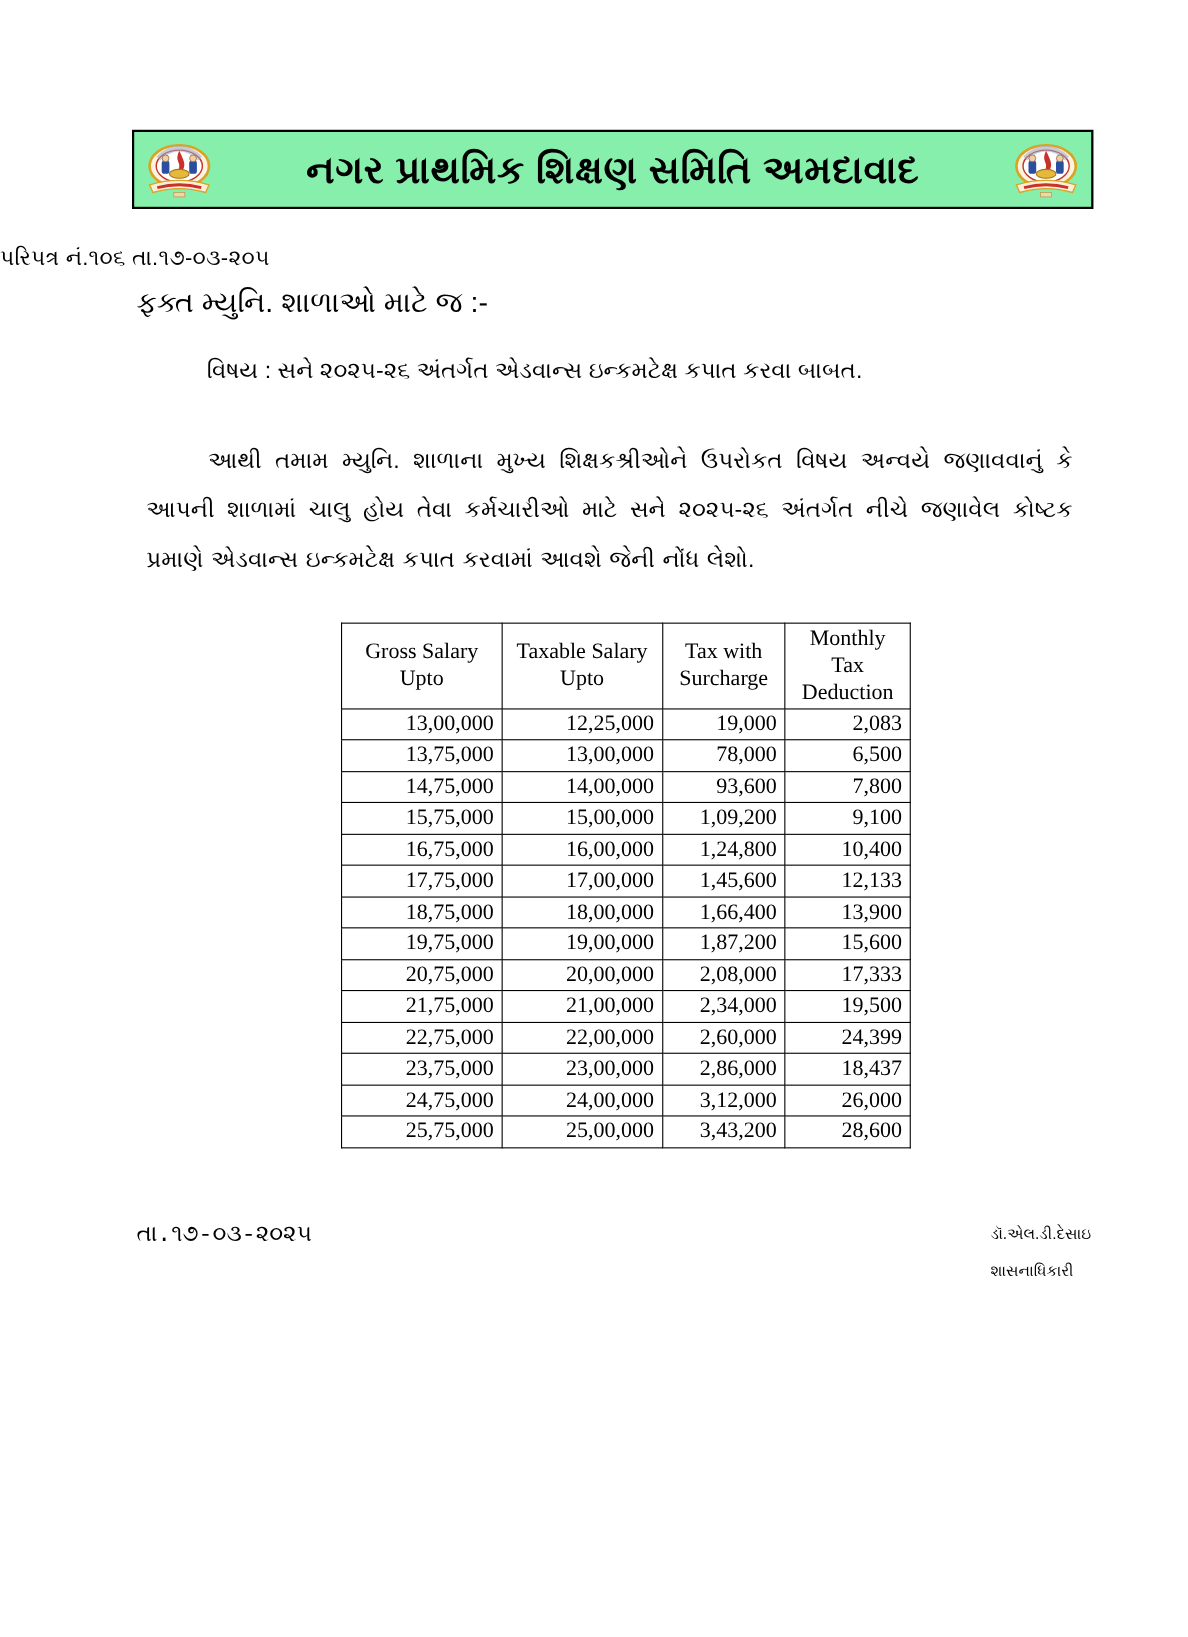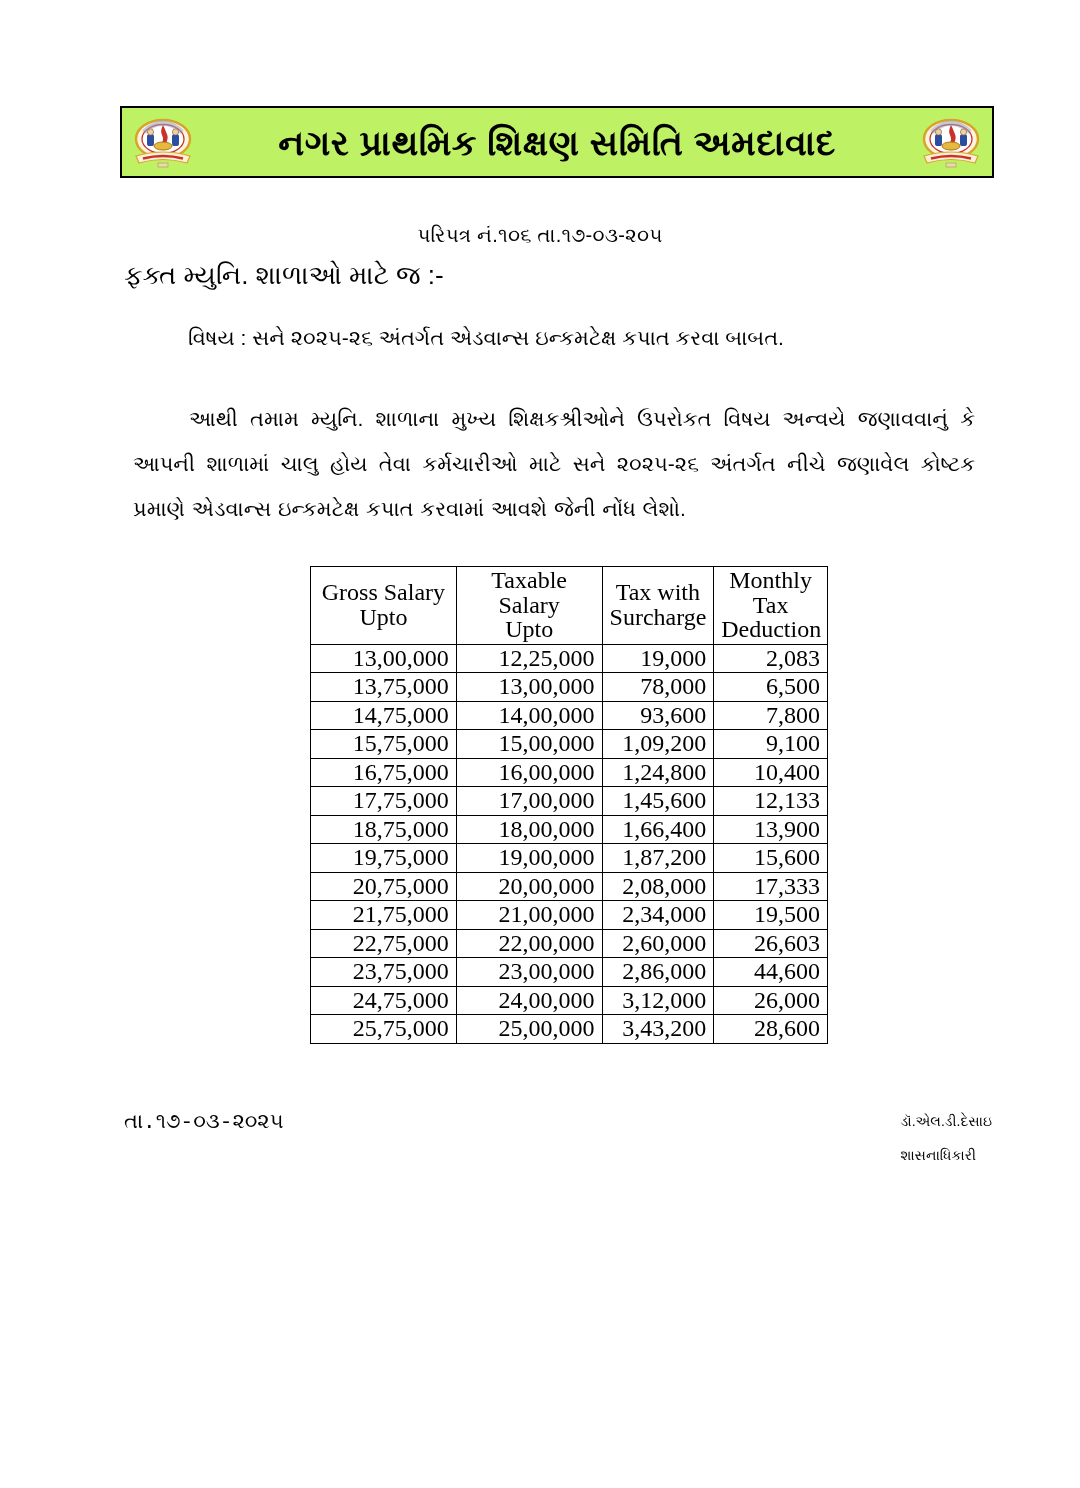--- a/index.html
+++ b/index.html
@@ -20,30 +20,30 @@
   .page {
     position: absolute;
     inset: 0;
     background: #ffffff;
   }
 
   
   .header-box {
     position: absolute;
     left: 120px;
-    top: 106px;
+    top: 118px;
     width: 874px;
     height: 72px;
     border: 2px solid #000000;
     box-sizing: border-box;
     display: flex;
     align-items: center;
     justify-content: space-between;
     padding: 12px 8px;
-    background: #bef264;
+    background: #86efac;
   }
   .emblem {
     width: 66px;
     height: 60px;
     flex: 0 0 auto;
     position: relative;
   }
   .emblem svg { display: block; width: 100%; height: 100%; }
 
   .header-title {
@@ -62,21 +62,21 @@
   .gj {
     font-family: "Liberation Sans", "DejaVu Sans", sans-serif;
     color: #000;
   }
 
   .circular-no {
     position: absolute;
     left: 0;
     top: 224px;
     width: 1080px;
-    text-align: center;
+    text-align: left;
     font-size: 20px;
     letter-spacing: 0.2px;
   }
 
   .only-muni {
     position: absolute;
     left: 124px;
     top: 260px;
     font-size: 26px;
   }
@@ -105,21 +105,21 @@
     position: absolute;
     left: 310px;
     top: 566px;
     width: 518px;
   }
   table.tax-table {
     border-collapse: collapse;
     width: 100%;
     table-layout: fixed;
     font-family: "Liberation Serif", "DejaVu Serif", serif;
-    font-size: 24px;
+    font-size: 20px;
     background: #fff;
   }
   table.tax-table th,
   table.tax-table td {
     border: 1px solid #000000;
     padding: 1px 7px 2px 7px;
     line-height: 24.5px;
     height: 24px;
   }
   table.tax-table th {
@@ -290,27 +290,27 @@
           <tr>
             <td>21,75,000</td>
             <td>21,00,000</td>
             <td>2,34,000</td>
             <td>19,500</td>
           </tr>
           <tr>
             <td>22,75,000</td>
             <td>22,00,000</td>
             <td>2,60,000</td>
-            <td>26,603</td>
+            <td>24,399</td>
           </tr>
           <tr>
             <td>23,75,000</td>
             <td>23,00,000</td>
             <td>2,86,000</td>
-            <td>44,600</td>
+            <td>18,437</td>
           </tr>
           <tr>
             <td>24,75,000</td>
             <td>24,00,000</td>
             <td>3,12,000</td>
             <td>26,000</td>
           </tr>
           <tr>
             <td>25,75,000</td>
             <td>25,00,000</td>

